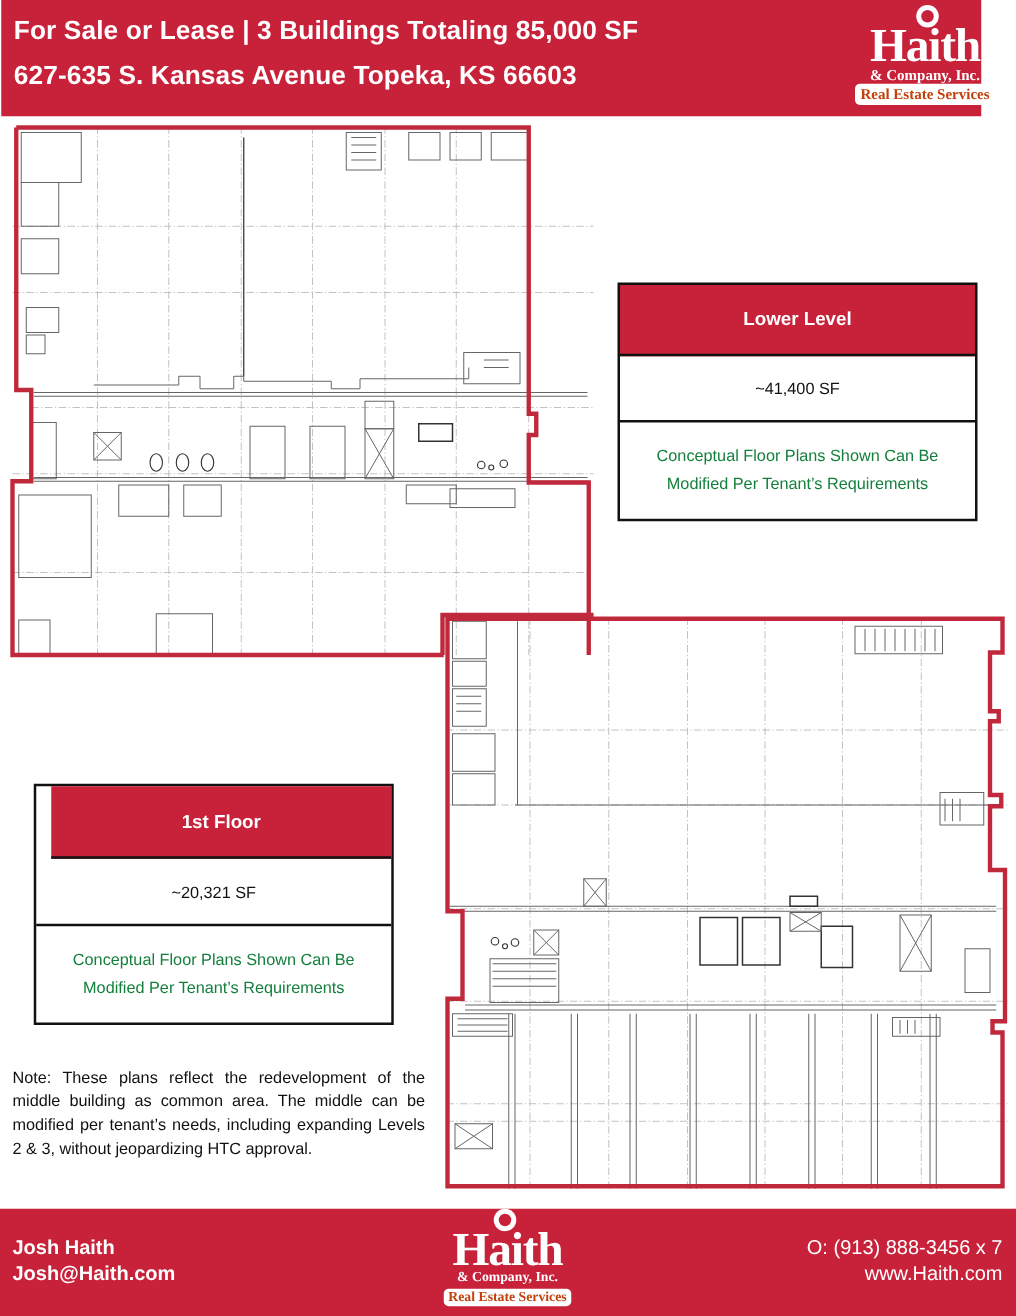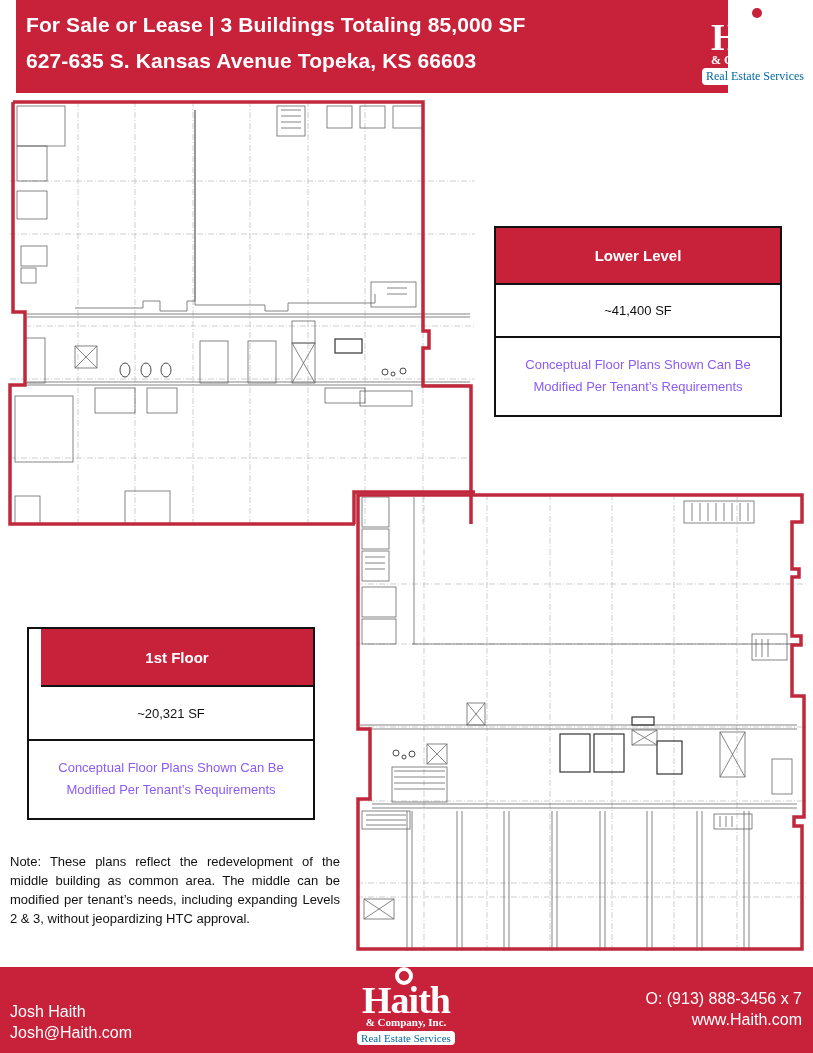--- a/index.html
+++ b/index.html
@@ -2,21 +2,21 @@
 <html><head>
 <meta charset="utf-8">
 <style>
   html, body { margin: 0; padding: 0; }
   body {
     width: 813px; height: 1053px; position: relative; overflow: hidden;
     background: #ffffff;
     font-family: "Liberation Sans", "DejaVu Sans", sans-serif;
   }
   .header {
-    position: absolute; left: 16px; top: 0; width: 712px; height: 93px;
+    position: absolute; left: 1px; top: 0; width: 784px; height: 93px;
     background: #c8213a;
   }
   .header .line {
     position: absolute; left: 10px; color: #fff; font-weight: bold;
     font-size: 21px; letter-spacing: 0.1px; white-space: nowrap;
   }
   .header .line1 { top: 13px; }
   .header .line2 { top: 49px; }
   .logo {
     position: absolute; color: #fff; text-align: center;
@@ -31,22 +31,22 @@
   }
   .logo .word {
     font-family: "Liberation Serif", "DejaVu Serif", serif; font-weight: bold;
     line-height: 1; letter-spacing: -1px;
   }
   .logo .co {
     font-family: "Liberation Serif", "DejaVu Serif", serif; font-weight: bold;
     line-height: 1; white-space: nowrap;
   }
   .logo .res {
-    background: #fff; color: #0369a1; border-radius: 4px;
-    font-family: "Liberation Serif", "DejaVu Serif", serif; font-weight: normal;
+    background: #fff; color: #c2410c; border-radius: 4px;
+    font-family: "Liberation Serif", "DejaVu Serif", serif; font-weight: bold;
     white-space: nowrap; display: inline-block;
   }
   .logo-top { left: 672px; top: 4px; width: 134px; }
   .logo-top .sun { margin-left: 60px; }
   .logo-top .word { font-size: 38px; margin-top: -4px; }
   .logo-top .co { font-size: 12px; margin-top: -2px; }
   .logo-top .res { font-size: 12px; padding: 1px 4px; margin-top: 1px; }
 
   .plan { position: absolute; }
   .info-box {
@@ -55,32 +55,32 @@
   .info-box .title {
     background: #c8213a; color: #fff; font-weight: bold; font-size: 15px;
     display: flex; align-items: center; justify-content: center;
     border-bottom: 2px solid #111;
   }
   .info-box .sf {
     font-size: 13px; color: #111; display: flex; align-items: center; justify-content: center;
     border-bottom: 2px solid #111;
   }
   .info-box .desc {
-    font-size: 13px; color: #8b5cf6; text-align: center; line-height: 22px;
+    font-size: 13px; color: #15803d; text-align: center; line-height: 22px;
     display: flex; align-items: center; justify-content: center;
   }
   .note {
     position: absolute; left: 10px; top: 852px; width: 330px;
     font-size: 13px; line-height: 19px; color: #111; text-align: justify;
   }
   .footer {
     position: absolute; left: 0; top: 967px; width: 813px; height: 86px;
     background: #c8213a; color: #fff;
   }
-  .footer .left { position: absolute; left: 10px; top: 21px; font-size: 16px; font-weight: normal; line-height: 21px; margin-top: 13px; }
+  .footer .left { position: absolute; left: 10px; top: 21px; font-size: 16px; font-weight: bold; line-height: 21px; }
   .footer .right { position: absolute; right: 11px; top: 21px; font-size: 16px; font-weight: normal; line-height: 21px; text-align: right; }
   .logo-bottom { left: 338px; top: 0px; width: 136px; }
   .logo-bottom .sun { margin-left: 57px; }
   .logo-bottom .word { font-size: 38px; margin-top: -4px; }
   .logo-bottom .co { font-size: 11px; margin-top: -2px; }
   .logo-bottom .res { font-size: 11px; padding: 1px 4px; margin-top: 1px; }
 </style>
 </head>
 <body>
 

